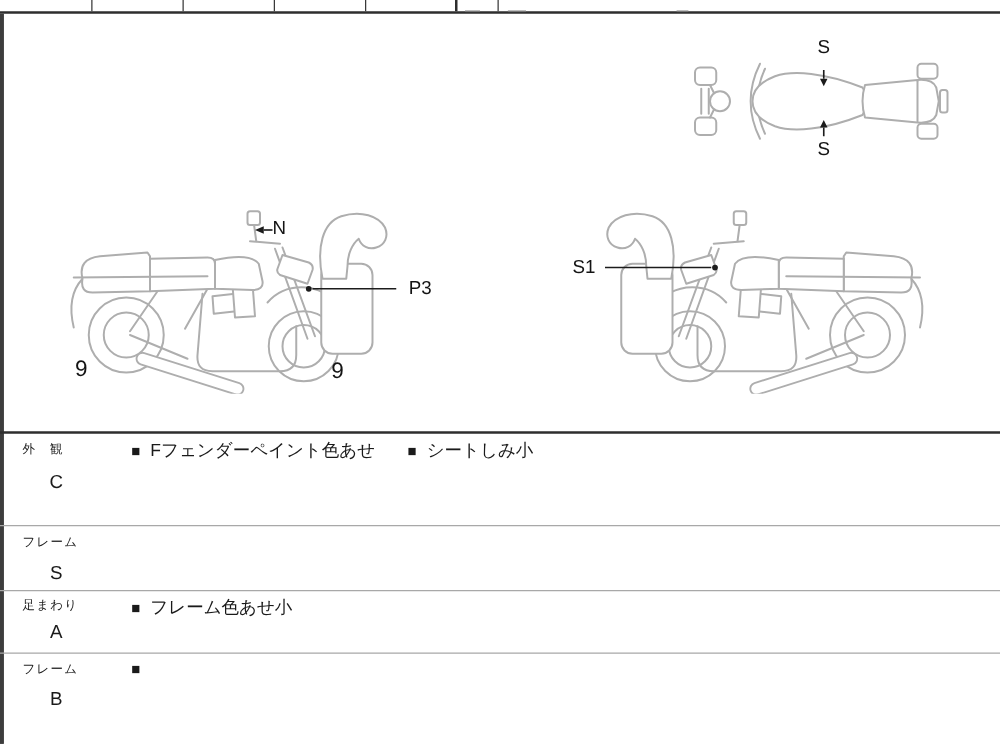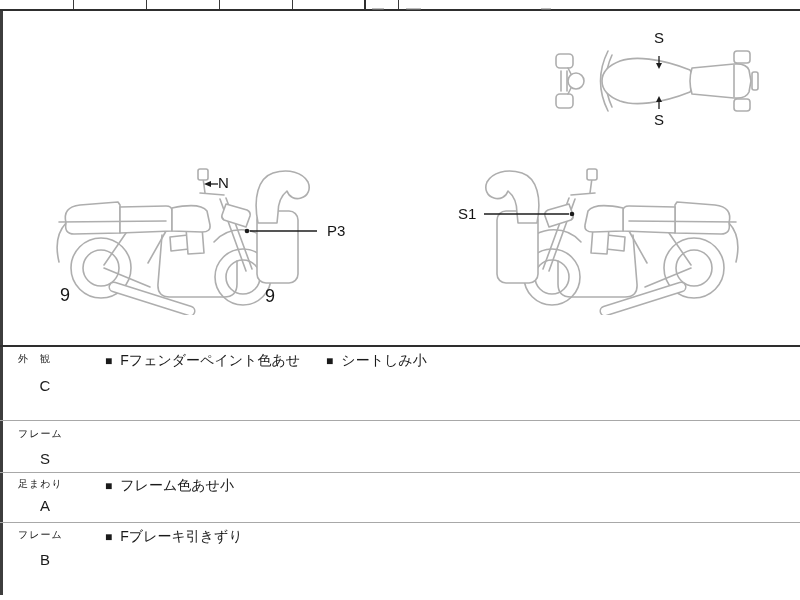--- a/index.html
+++ b/index.html
@@ -198,17 +198,16 @@
       </span>
     </div>
   </div>
 
   <div class="trow" style="top:522px;height:73px">
     <div class="cat" style="top:6px">フレーム</div>
     <div class="grade" style="top:29px">B</div>
     <div class="items" style="top:6px">
       <span class="item">
         <span class="bullet">■</span>
-        <span>Fブレーキ引きずり</span>
       </span>
     </div>
   </div>
 </div>
 
 </body></html>

